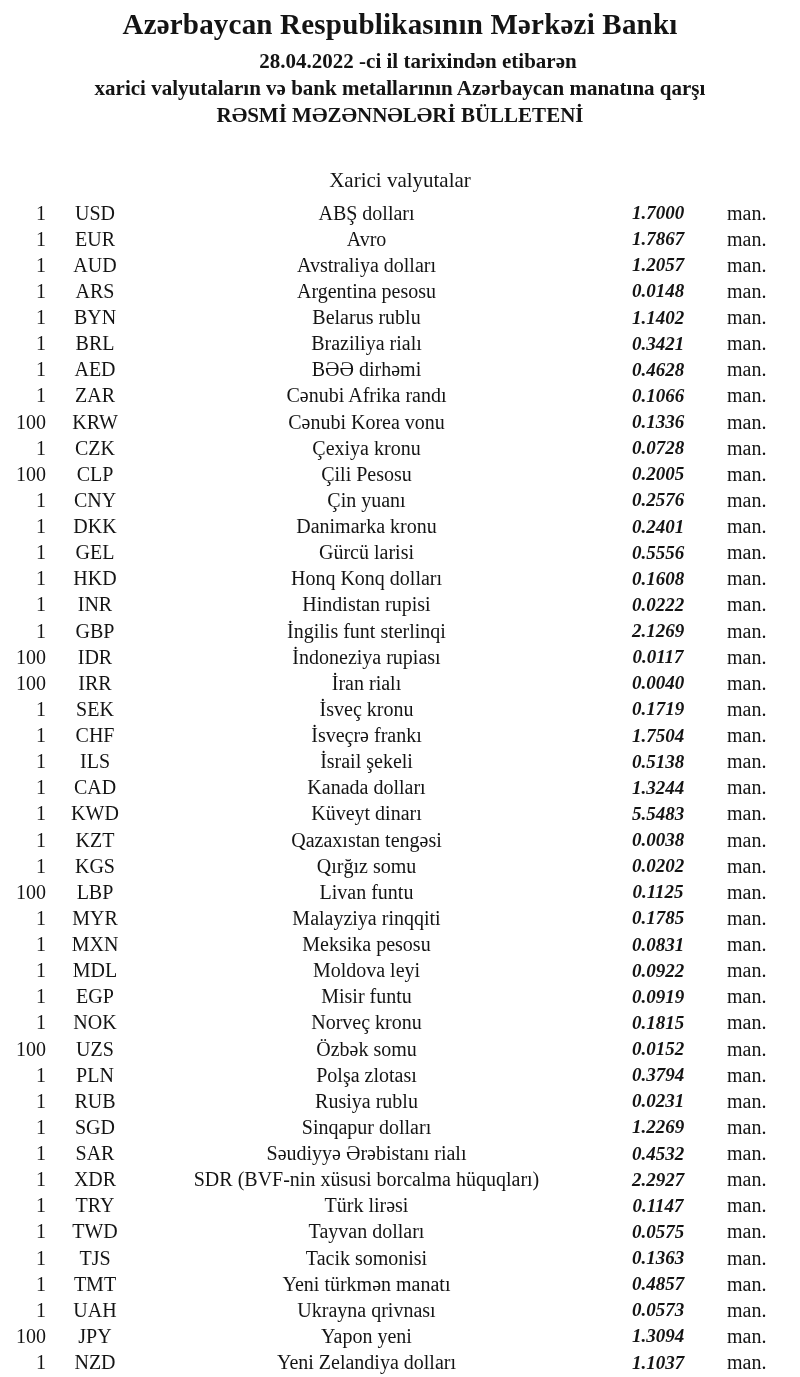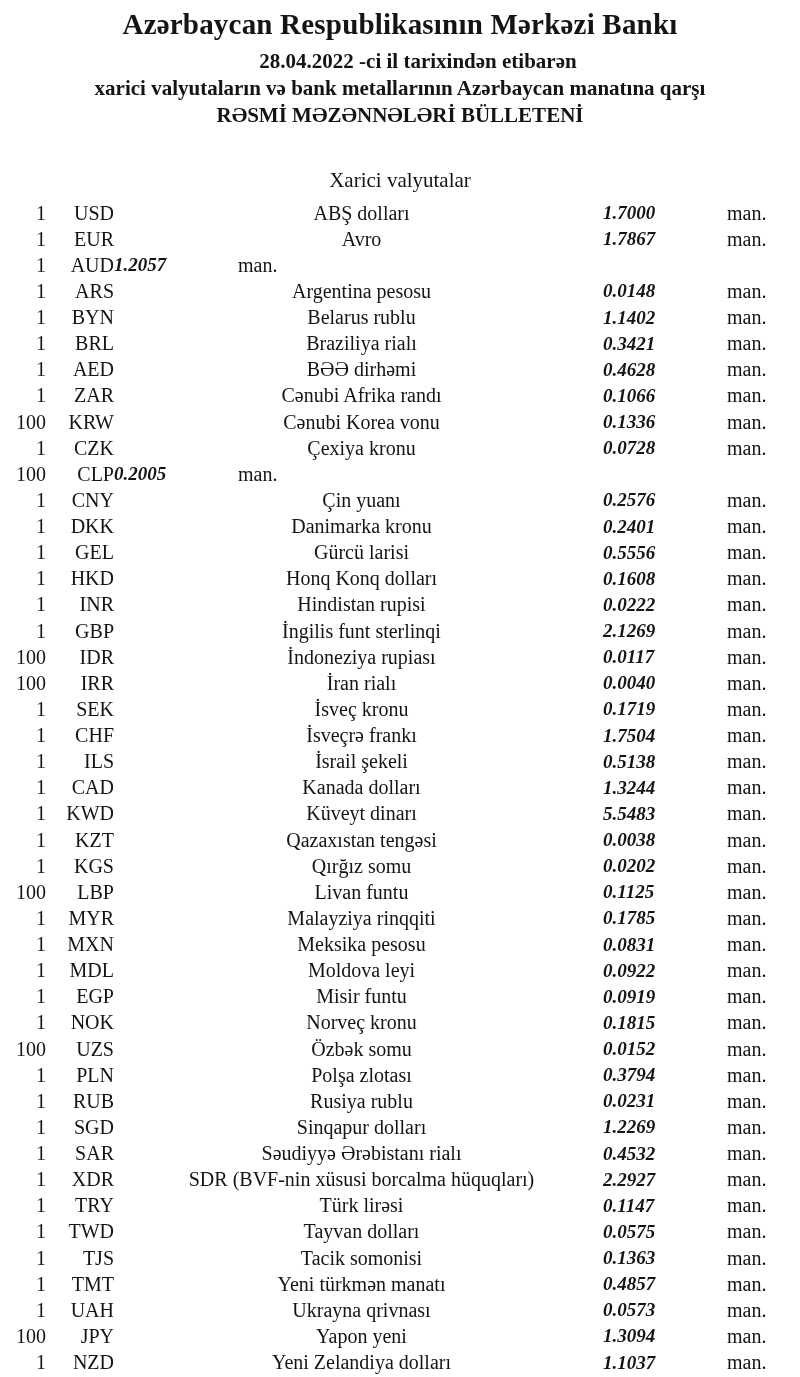--- a/index.html
+++ b/index.html
@@ -51,35 +51,35 @@
     font-size: 20px;
     padding-right: 28px;
   }
   .col-qty {
     width: 46px;
     text-align: right;
     flex: 0 0 auto;
   }
   .col-code {
     width: 58px;
-    margin-left: 10px;
-    text-align: right;
+    margin-left: 20px;
+    text-align: center;
     flex: 0 0 auto;
   }
   .col-name {
     flex: 1 1 auto;
     margin-left: 6px;
     text-align: center;
     white-space: nowrap;
     overflow: hidden;
   }
   .col-value {
     flex: 0 0 auto;
     width: 110px;
-    text-align: left;
+    text-align: center;
     font-weight: bold;
     font-style: italic;
     font-size: 19px;
   }
   .col-unit {
     flex: 0 0 auto;
     width: 45px;
     margin-left: 14px;
     text-align: left;
   }
@@ -113,20 +113,21 @@
         <span class="col-qty">1</span>
         <span class="col-code">EUR</span>
         <span class="col-name">Avro</span>
         <span class="col-value">1.7867</span>
         <span class="col-unit">man.</span>
       </div>
 
       <div class="row">
         <span class="col-qty">1</span>
         <span class="col-code">AUD</span>
+        <span class="col-name">Avstraliya dolları</span>
         <span class="col-value">1.2057</span>
         <span class="col-unit">man.</span>
       </div>
 
       <div class="row">
         <span class="col-qty">1</span>
         <span class="col-code">ARS</span>
         <span class="col-name">Argentina pesosu</span>
         <span class="col-value">0.0148</span>
         <span class="col-unit">man.</span>
@@ -176,20 +177,21 @@
         <span class="col-qty">1</span>
         <span class="col-code">CZK</span>
         <span class="col-name">Çexiya kronu</span>
         <span class="col-value">0.0728</span>
         <span class="col-unit">man.</span>
       </div>
 
       <div class="row">
         <span class="col-qty">100</span>
         <span class="col-code">CLP</span>
+        <span class="col-name">Çili Pesosu</span>
         <span class="col-value">0.2005</span>
         <span class="col-unit">man.</span>
       </div>
 
       <div class="row">
         <span class="col-qty">1</span>
         <span class="col-code">CNY</span>
         <span class="col-name">Çin yuanı</span>
         <span class="col-value">0.2576</span>
         <span class="col-unit">man.</span>

